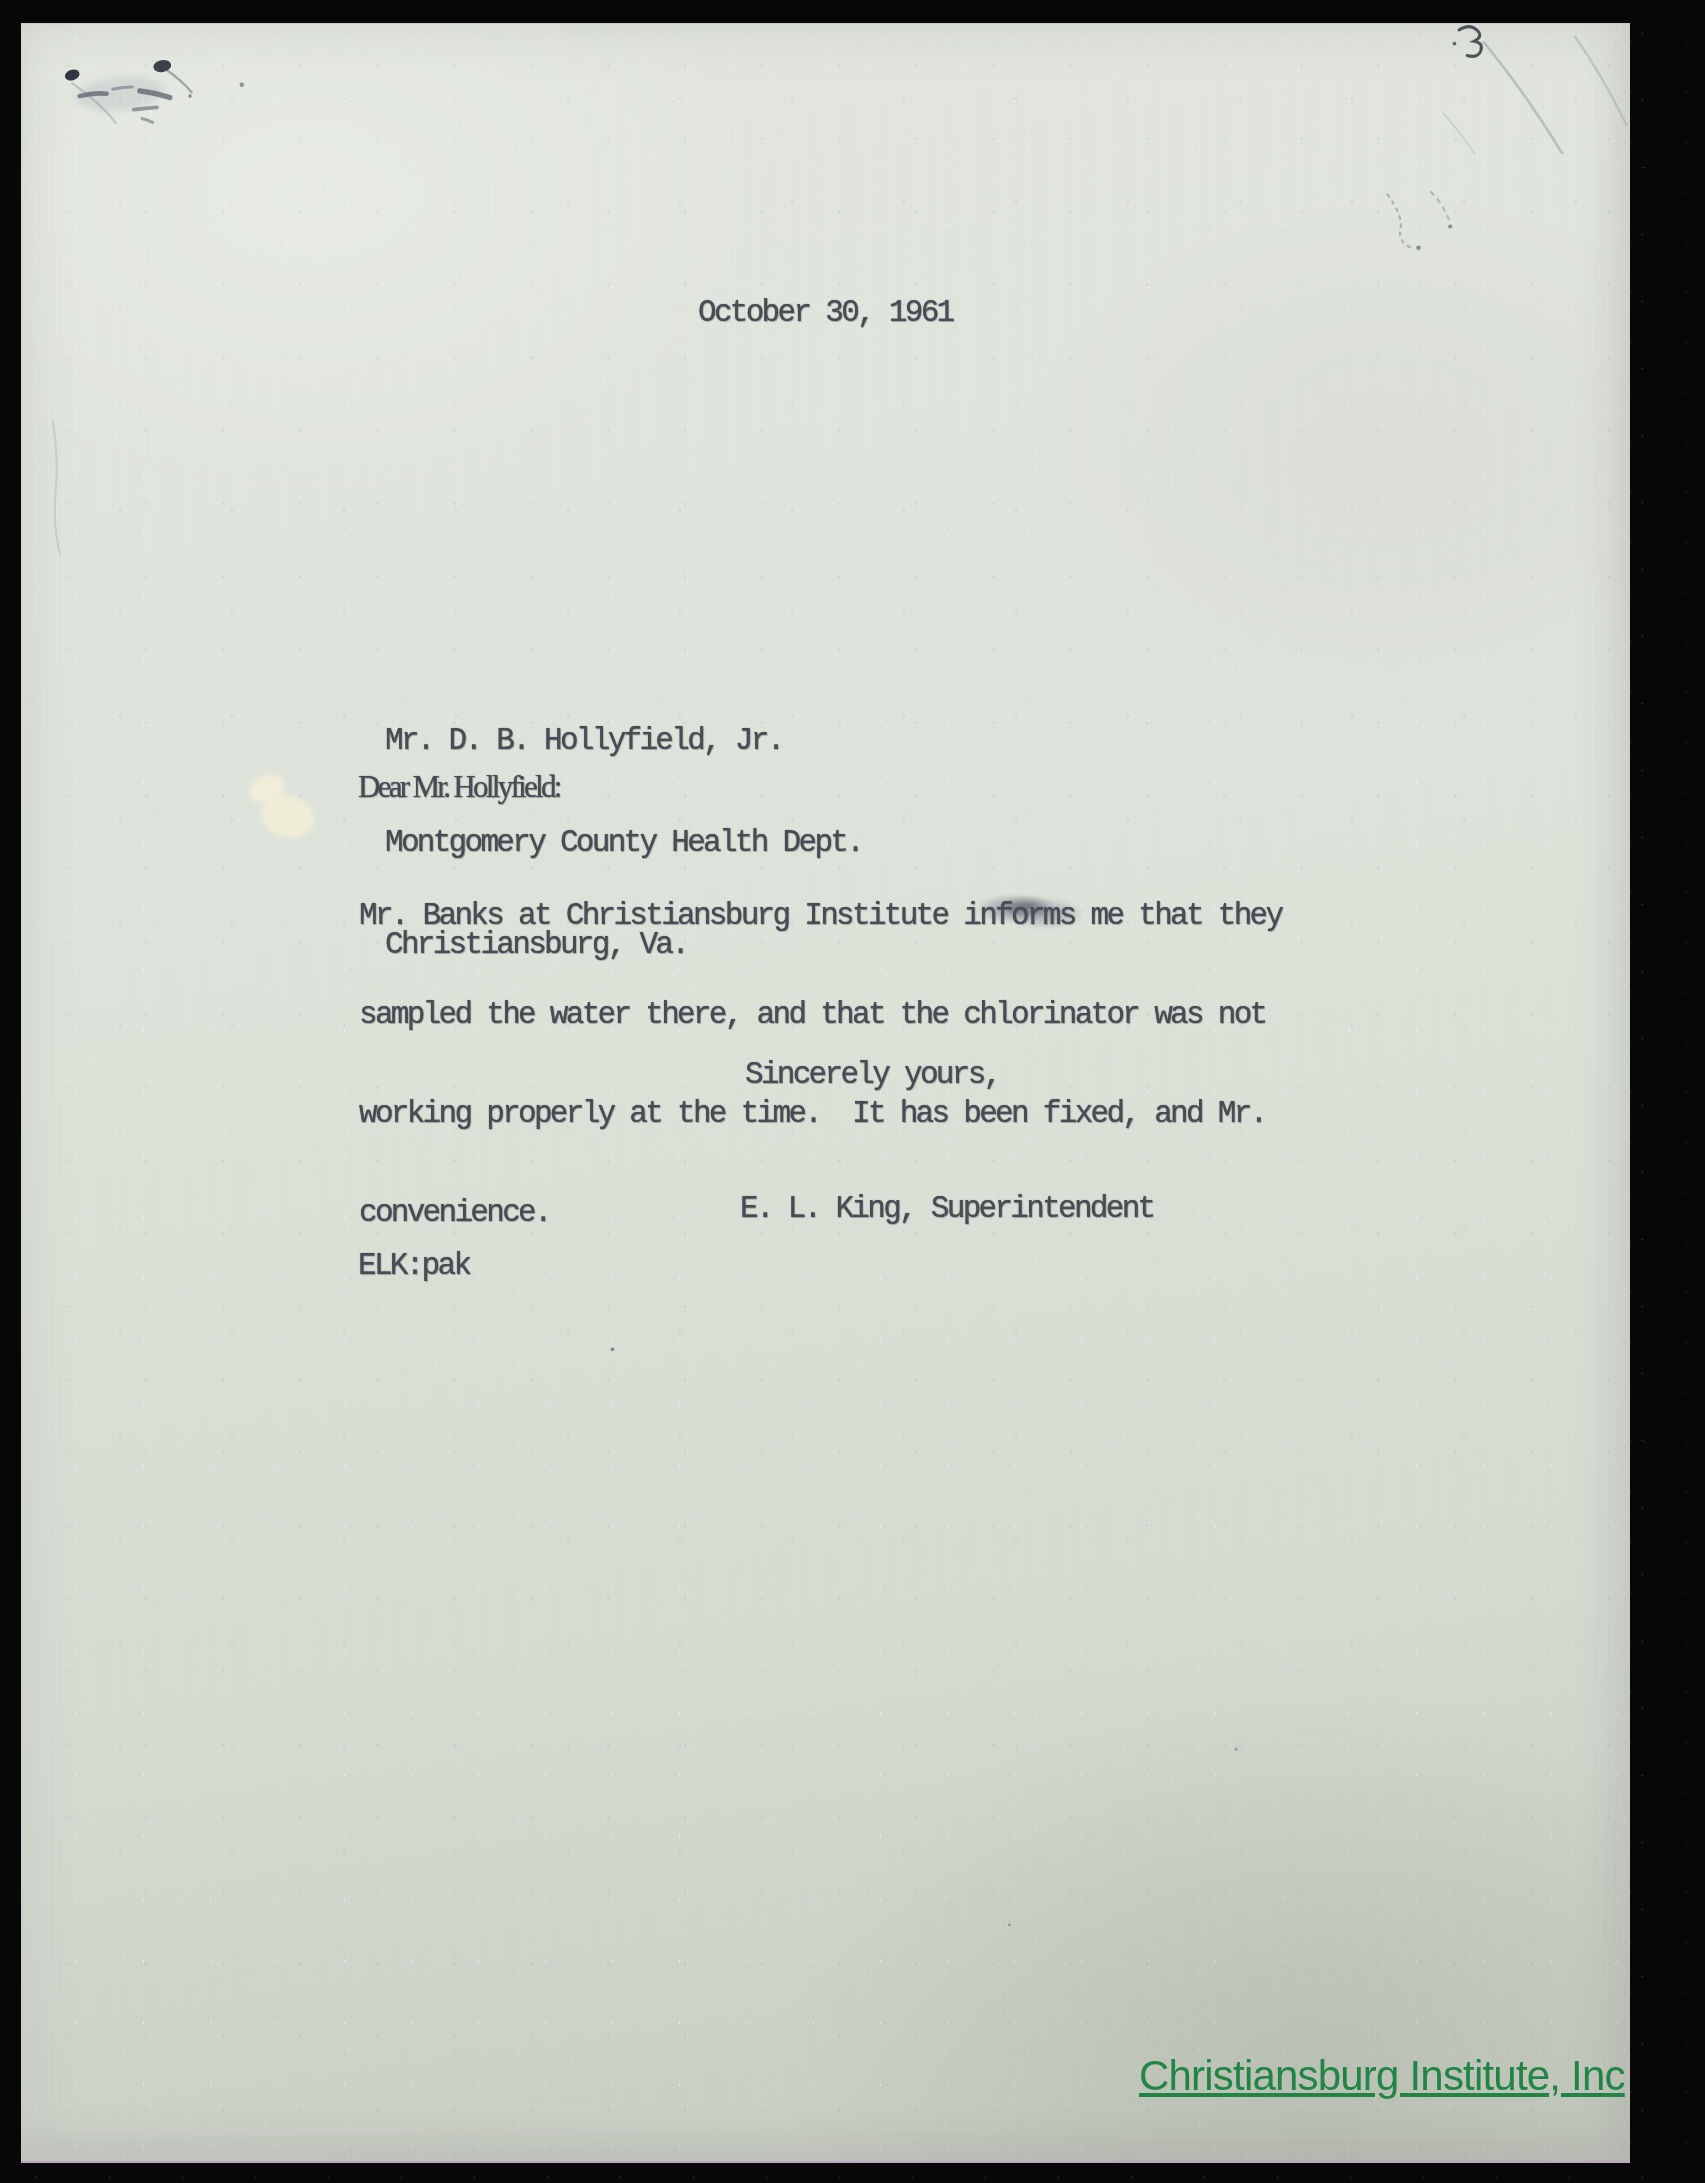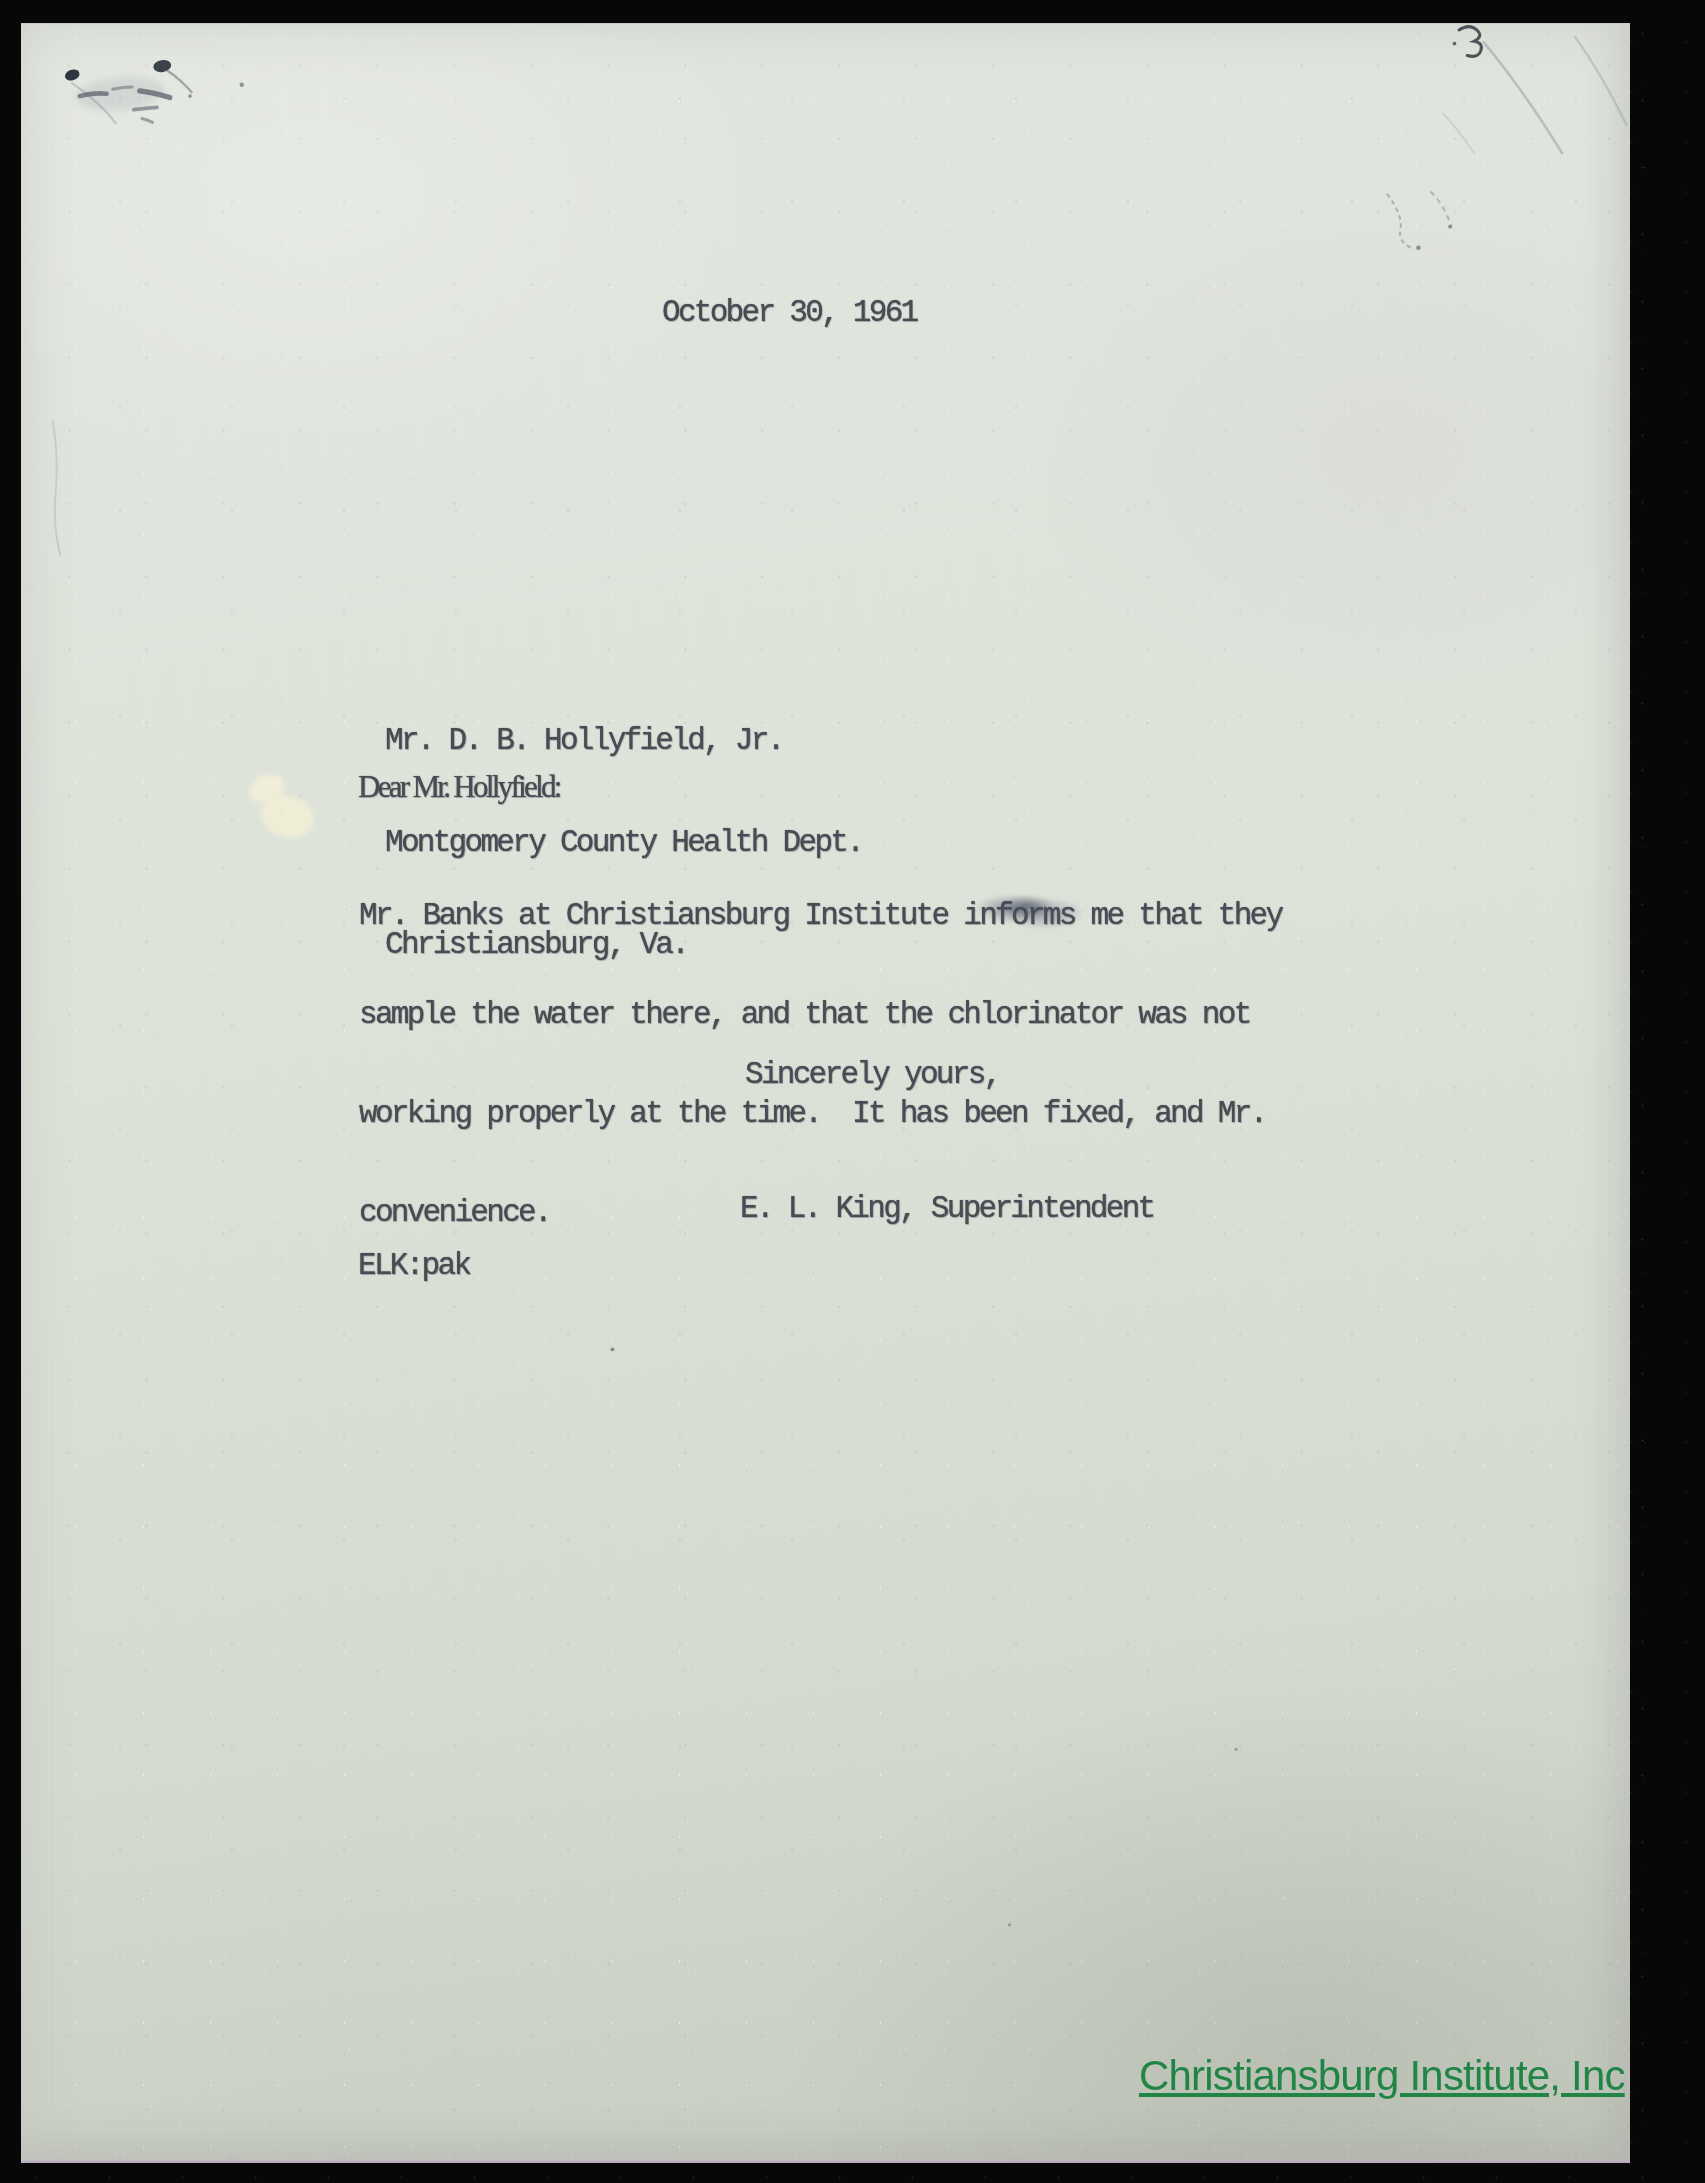--- a/index.html
+++ b/index.html
@@ -71,33 +71,33 @@
   .marks{position:absolute;left:0;top:0;z-index:30;pointer-events:none;}
 </style>
 </head>
 <body>
 
 <div class="paper"></div>
 
 <div class="stain stain1"></div>
 <div class="stain stain2"></div>
 
-<div class="tw" style="left:662px;top:296px;">October 30, 1961</div>
+<div class="tw" style="left:698px;top:296px;">October 30, 1961</div>
 
 <div class="tw addr" style="left:357px;top:656px;margin-left:28px;">
   <div>Mr. D. B. Hollyfield, Jr.</div>
   <div>Montgomery County Health Dept.</div>
   <div>Christiansburg, Va.</div>
 </div>
 
 <div class="tw" style="left:358px;top:770px;font-family:Liberation Serif, serif;">Dear Mr. Hollyfield:</div>
 
 <div class="tw" style="left:359px;top:833px;">
   <div>Mr. Banks at Christiansburg Institute informs me that they</div>
-  <div>sample the water there, and that the chlorinator was not</div>
+  <div>sampled the water there, and that the chlorinator was not</div>
   <div>working properly at the time.  It has been fixed, and Mr.</div>
   <div>convenience.</div>
 </div>
 
 <div class="tw" style="left:745px;top:1058px;">Sincerely yours,</div>
 
 <div class="tw" style="left:740px;top:1192px;">E. L. King, Superintendent</div>
 
 <div class="tw" style="left:358px;top:1249px;">ELK:pak</div>
 

